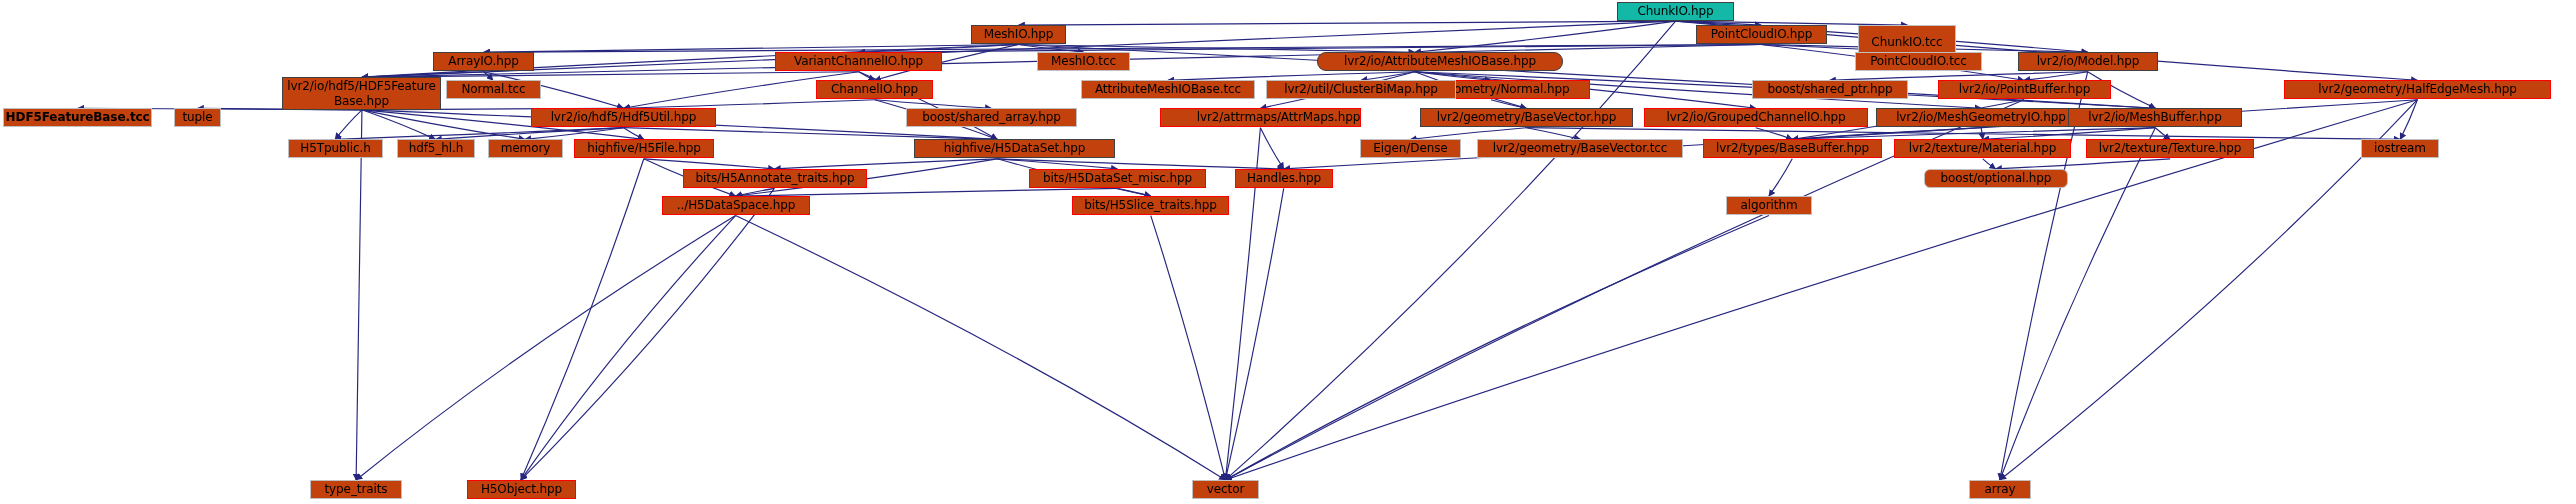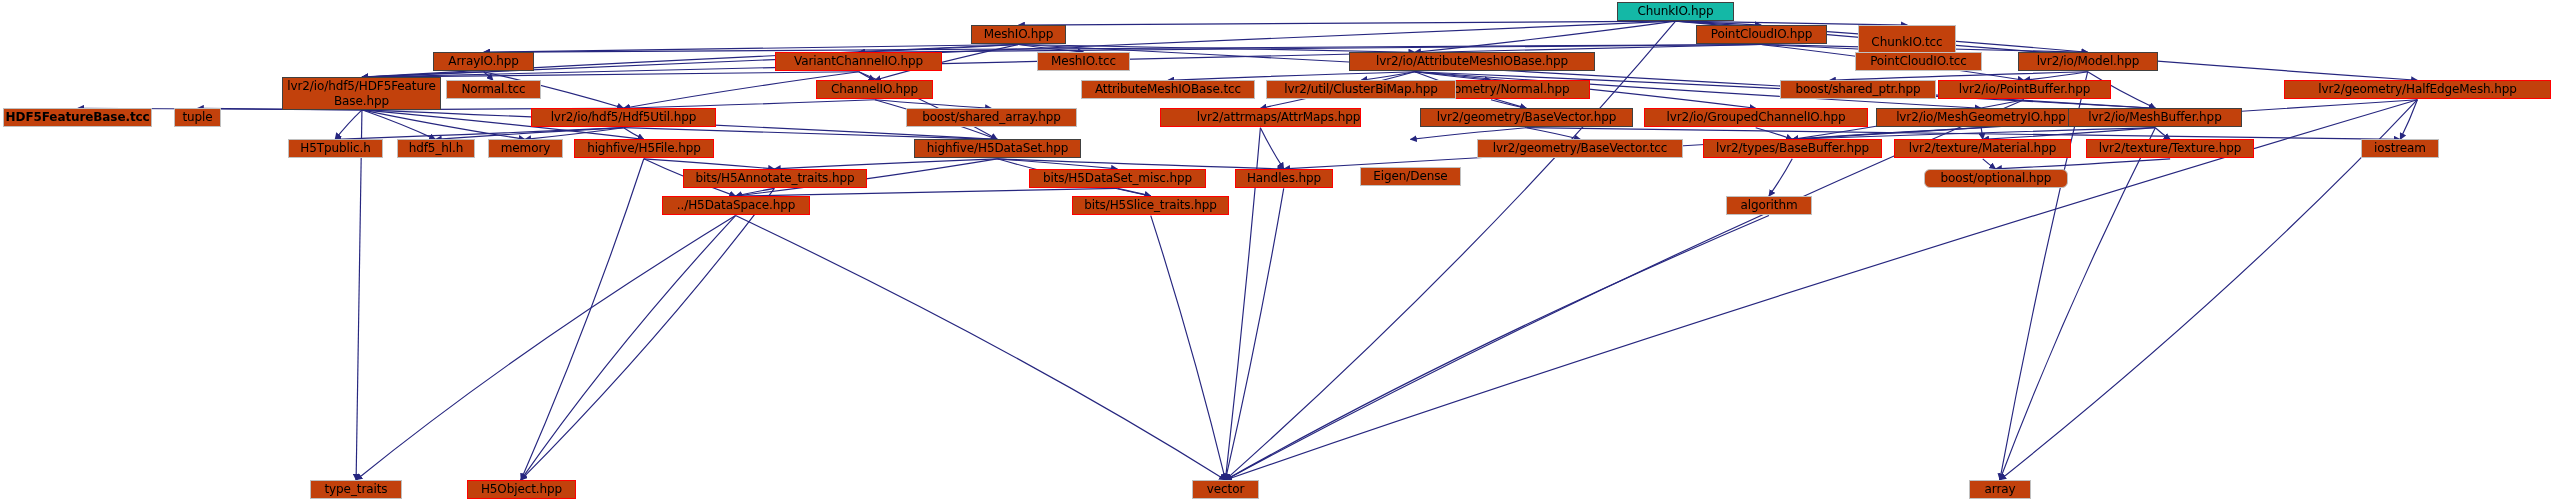--- a/index.html
+++ b/index.html
@@ -168,47 +168,47 @@
   </svg>
 
   <div id="nodes-layer">
       <div class="node root" style="left: 1617px; top: 1.6px; width: 117px; height: 19.4px;">ChunkIO.hpp</div>
       <div class="node hdr" style="left: 971px; top: 25px; width: 95px; height: 19.4px;">MeshIO.hpp</div>
       <div class="node hdr" style="left: 1696px; top: 25px; width: 131px; height: 19.4px;">PointCloudIO.hpp</div>
       <div class="node grey" style="left: 1858px; top: 25px; width: 98px; height: 35px;">ChunkIO.tcc</div>
       <div class="node hdr" style="left: 433px; top: 52px; width: 101px; height: 19.4px;">ArrayIO.hpp</div>
       <div class="node red" style="left: 775px; top: 52px; width: 167px; height: 19.4px;">VariantChannelIO.hpp</div>
       <div class="node grey" style="left: 1037px; top: 52px; width: 93px; height: 19.4px;">MeshIO.tcc</div>
-      <div class="node hdr" style="left: 1349px; top: 52px; width: 246px; height: 19.4px;">lvr2/io/AttributeMeshIOBase.hpp</div>
+      <div class="node hdr" style="left: 1317px; top: 52px; width: 246px; height: 19.4px; border-radius: 9px;">lvr2/io/AttributeMeshIOBase.hpp</div>
       <div class="node grey" style="left: 1855px; top: 52px; width: 127px; height: 19.4px;">PointCloudIO.tcc</div>
       <div class="node hdr" style="left: 2018px; top: 52px; width: 140px; height: 19.4px;">lvr2/io/Model.hpp</div>
       <div class="node grey" style="left: 446px; top: 80px; width: 95px; height: 19.4px;">Normal.tcc</div>
       <div class="node red" style="left: 816px; top: 80px; width: 117px; height: 19.4px;">ChannelIO.hpp</div>
       <div class="node red" style="left: 1392px; top: 80px; width: 198px; height: 19.4px;">lvr2/geometry/Normal.hpp</div>
-      <div class="node grey" style="left: 1752px; top: 80px; width: 156px; height: 19.4px; margin-left: 28px;">boost/shared_ptr.hpp</div>
+      <div class="node grey" style="left: 1752px; top: 80px; width: 156px; height: 19.4px;">boost/shared_ptr.hpp</div>
       <div class="node red" style="left: 1938px; top: 80px; width: 173px; height: 19.4px;">lvr2/io/PointBuffer.hpp</div>
       <div class="node red" style="left: 2284px; top: 80px; width: 267px; height: 19.4px;">lvr2/geometry/HalfEdgeMesh.hpp</div>
       <div class="node hdr wrap" style="left: 282px; top: 77px; width: 159px; height: 33px;">lvr2/io/hdf5/HDF5Feature<br>Base.hpp</div>
       <div class="node grey" style="left: 3.1px; top: 108px; width: 149px; height: 19.4px; font-weight: bold;">HDF5FeatureBase.tcc</div>
       <div class="node grey" style="left: 174px; top: 108px; width: 47px; height: 19.4px;">tuple</div>
       <div class="node red" style="left: 531px; top: 108px; width: 185px; height: 19.4px;">lvr2/io/hdf5/Hdf5Util.hpp</div>
       <div class="node grey" style="left: 906px; top: 108px; width: 171px; height: 19.4px;">boost/shared_array.hpp</div>
       <div class="node grey" style="left: 1081px; top: 80px; width: 174px; height: 19.4px;">AttributeMeshIOBase.tcc</div>
       <div class="node grey" style="left: 1266px; top: 80px; width: 190px; height: 19.4px;">lvr2/util/ClusterBiMap.hpp</div>
       <div class="node red" style="left: 1160px; top: 108px; width: 201px; height: 19.4px; padding-left: 36px;">lvr2/attrmaps/AttrMaps.hpp</div>
       <div class="node hdr" style="left: 1420px; top: 108px; width: 213px; height: 19.4px;">lvr2/geometry/BaseVector.hpp</div>
       <div class="node red" style="left: 1644px; top: 108px; width: 224px; height: 19.4px;">lvr2/io/GroupedChannelIO.hpp</div>
       <div class="node hdr" style="left: 1876px; top: 108px; width: 210px; height: 19.4px;">lvr2/io/MeshGeometryIO.hpp</div>
       <div class="node hdr" style="left: 2068px; top: 108px; width: 174px; height: 19.4px;">lvr2/io/MeshBuffer.hpp</div>
       <div class="node grey" style="left: 288px; top: 139px; width: 95px; height: 19.4px;">H5Tpublic.h</div>
       <div class="node grey" style="left: 397px; top: 139px; width: 78px; height: 19.4px;">hdf5_hl.h</div>
       <div class="node grey" style="left: 488px; top: 139px; width: 75px; height: 19.4px;">memory</div>
       <div class="node red" style="left: 574px; top: 139px; width: 140px; height: 19.4px;">highfive/H5File.hpp</div>
-      <div class="node hdr" style="left: 914px; top: 139px; width: 167px; height: 19.4px;">highfive/H5DataSet.hpp</div>
-      <div class="node grey" style="left: 1360px; top: 139px; width: 101px; height: 19.4px; margin-top: 28px;">Eigen/Dense</div>
+      <div class="node hdr" style="left: 914px; top: 139px; width: 201px; height: 19.4px;">highfive/H5DataSet.hpp</div>
+      <div class="node grey" style="left: 1360px; top: 139px; width: 101px; height: 19.4px;">Eigen/Dense</div>
       <div class="node grey" style="left: 1477px; top: 139px; width: 206px; height: 19.4px;">lvr2/geometry/BaseVector.tcc</div>
       <div class="node red" style="left: 1703px; top: 139px; width: 179px; height: 19.4px;">lvr2/types/BaseBuffer.hpp</div>
       <div class="node red" style="left: 1894px; top: 139px; width: 177px; height: 19.4px;">lvr2/texture/Material.hpp</div>
       <div class="node red" style="left: 2086px; top: 139px; width: 168px; height: 19.4px;">lvr2/texture/Texture.hpp</div>
       <div class="node grey" style="left: 2361px; top: 139px; width: 78px; height: 19.4px;">iostream</div>
       <div class="node red" style="left: 683px; top: 169px; width: 184px; height: 19.4px;">bits/H5Annotate_traits.hpp</div>
       <div class="node red" style="left: 1029px; top: 169px; width: 177px; height: 19.4px;">bits/H5DataSet_misc.hpp</div>
       <div class="node red" style="left: 1235px; top: 169px; width: 98px; height: 19.4px;">Handles.hpp</div>
       <div class="node grey" style="left: 1924px; top: 169px; width: 144px; height: 19.4px; border-radius: 6px;">boost/optional.hpp</div>
       <div class="node red" style="left: 662px; top: 196px; width: 148px; height: 19.4px;">../H5DataSpace.hpp</div>

